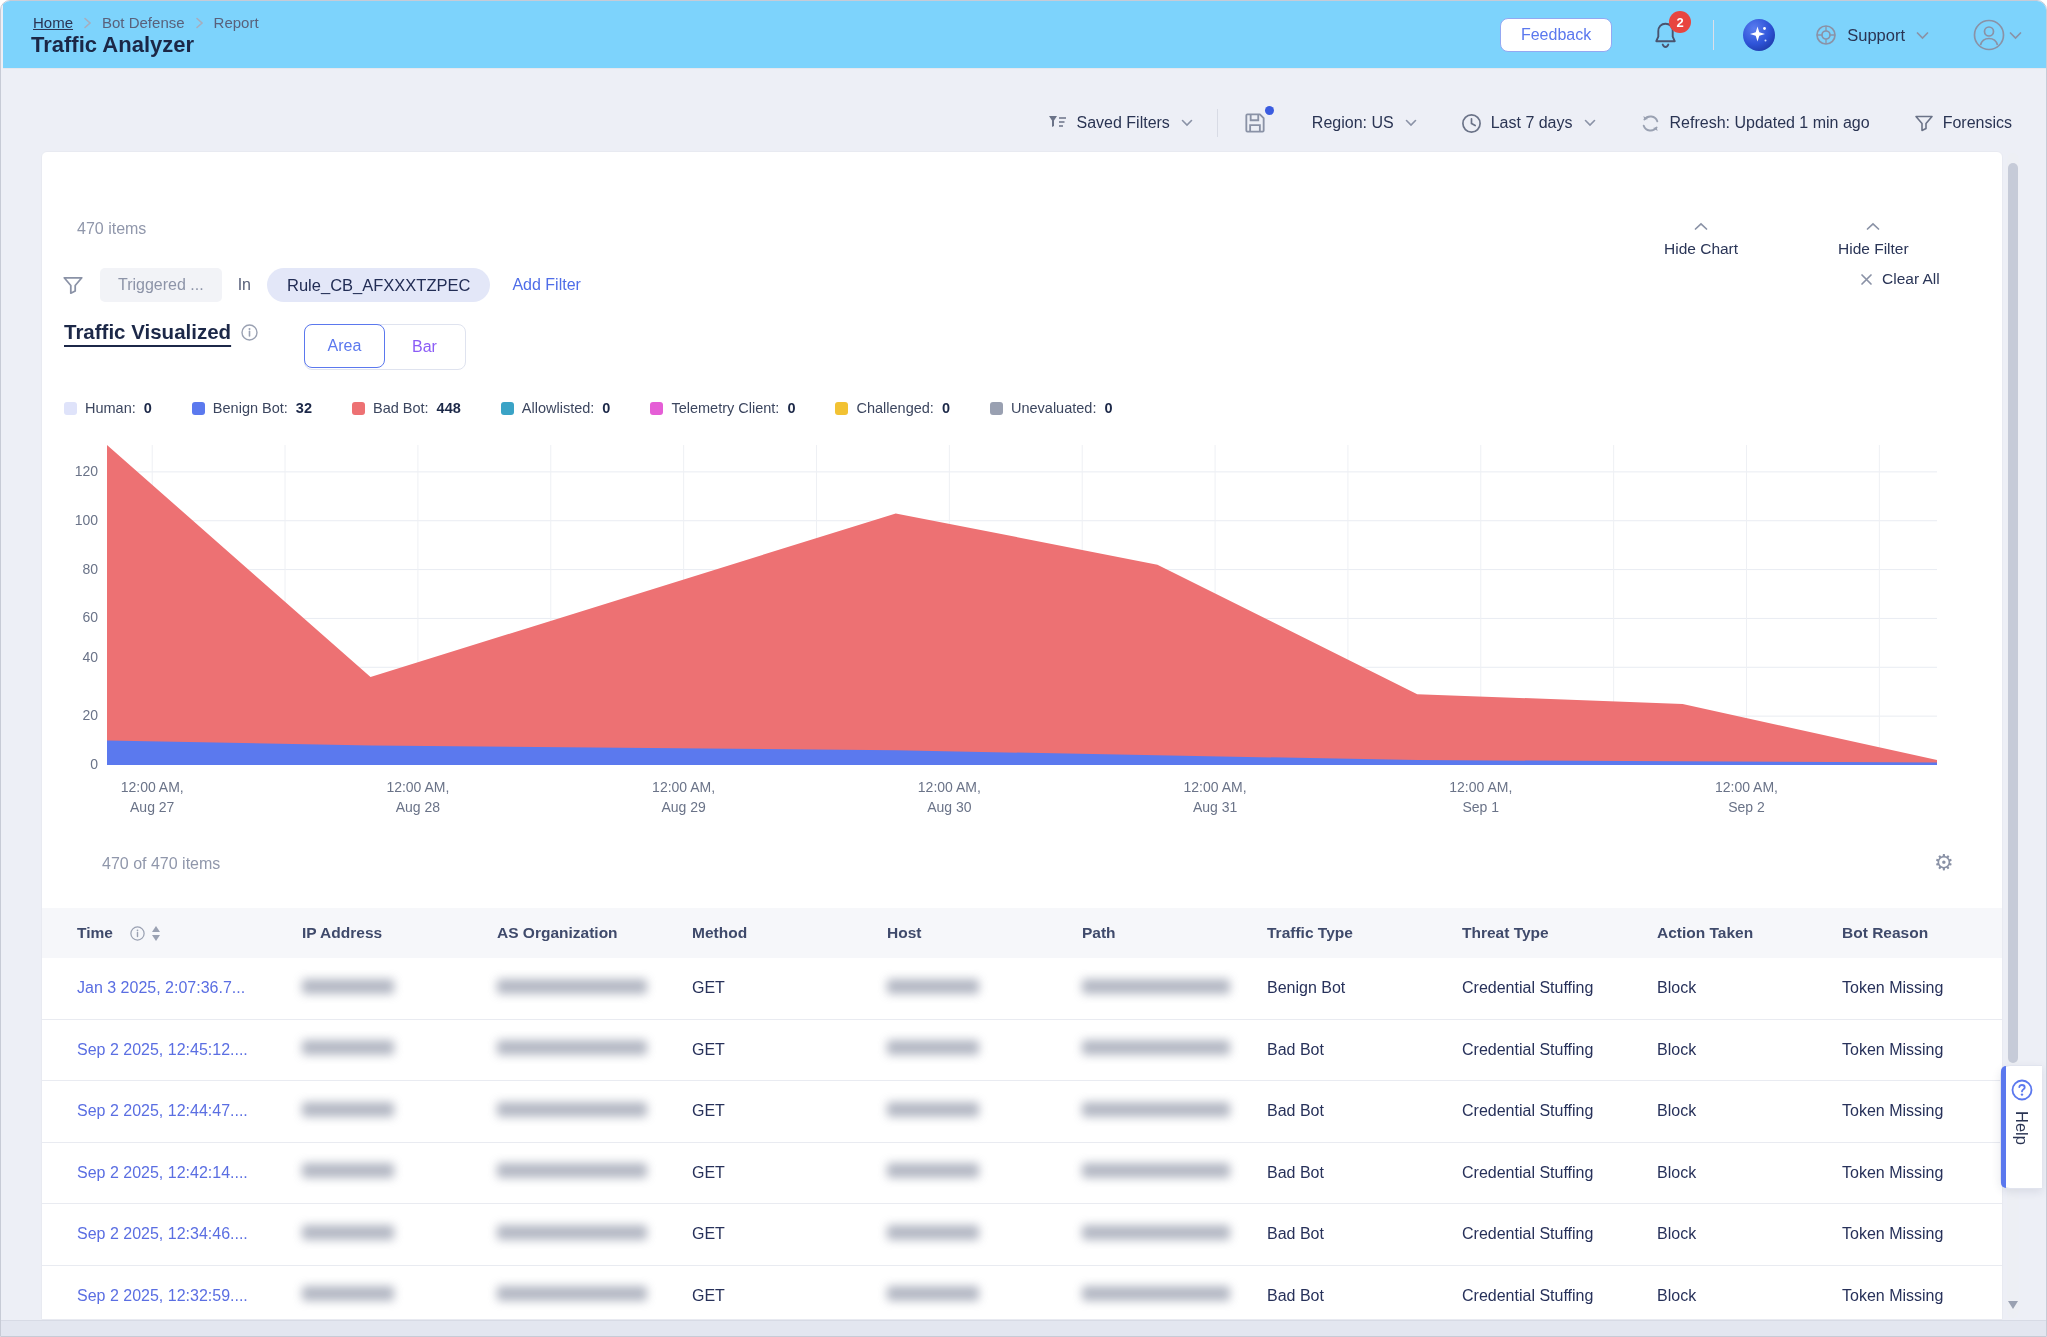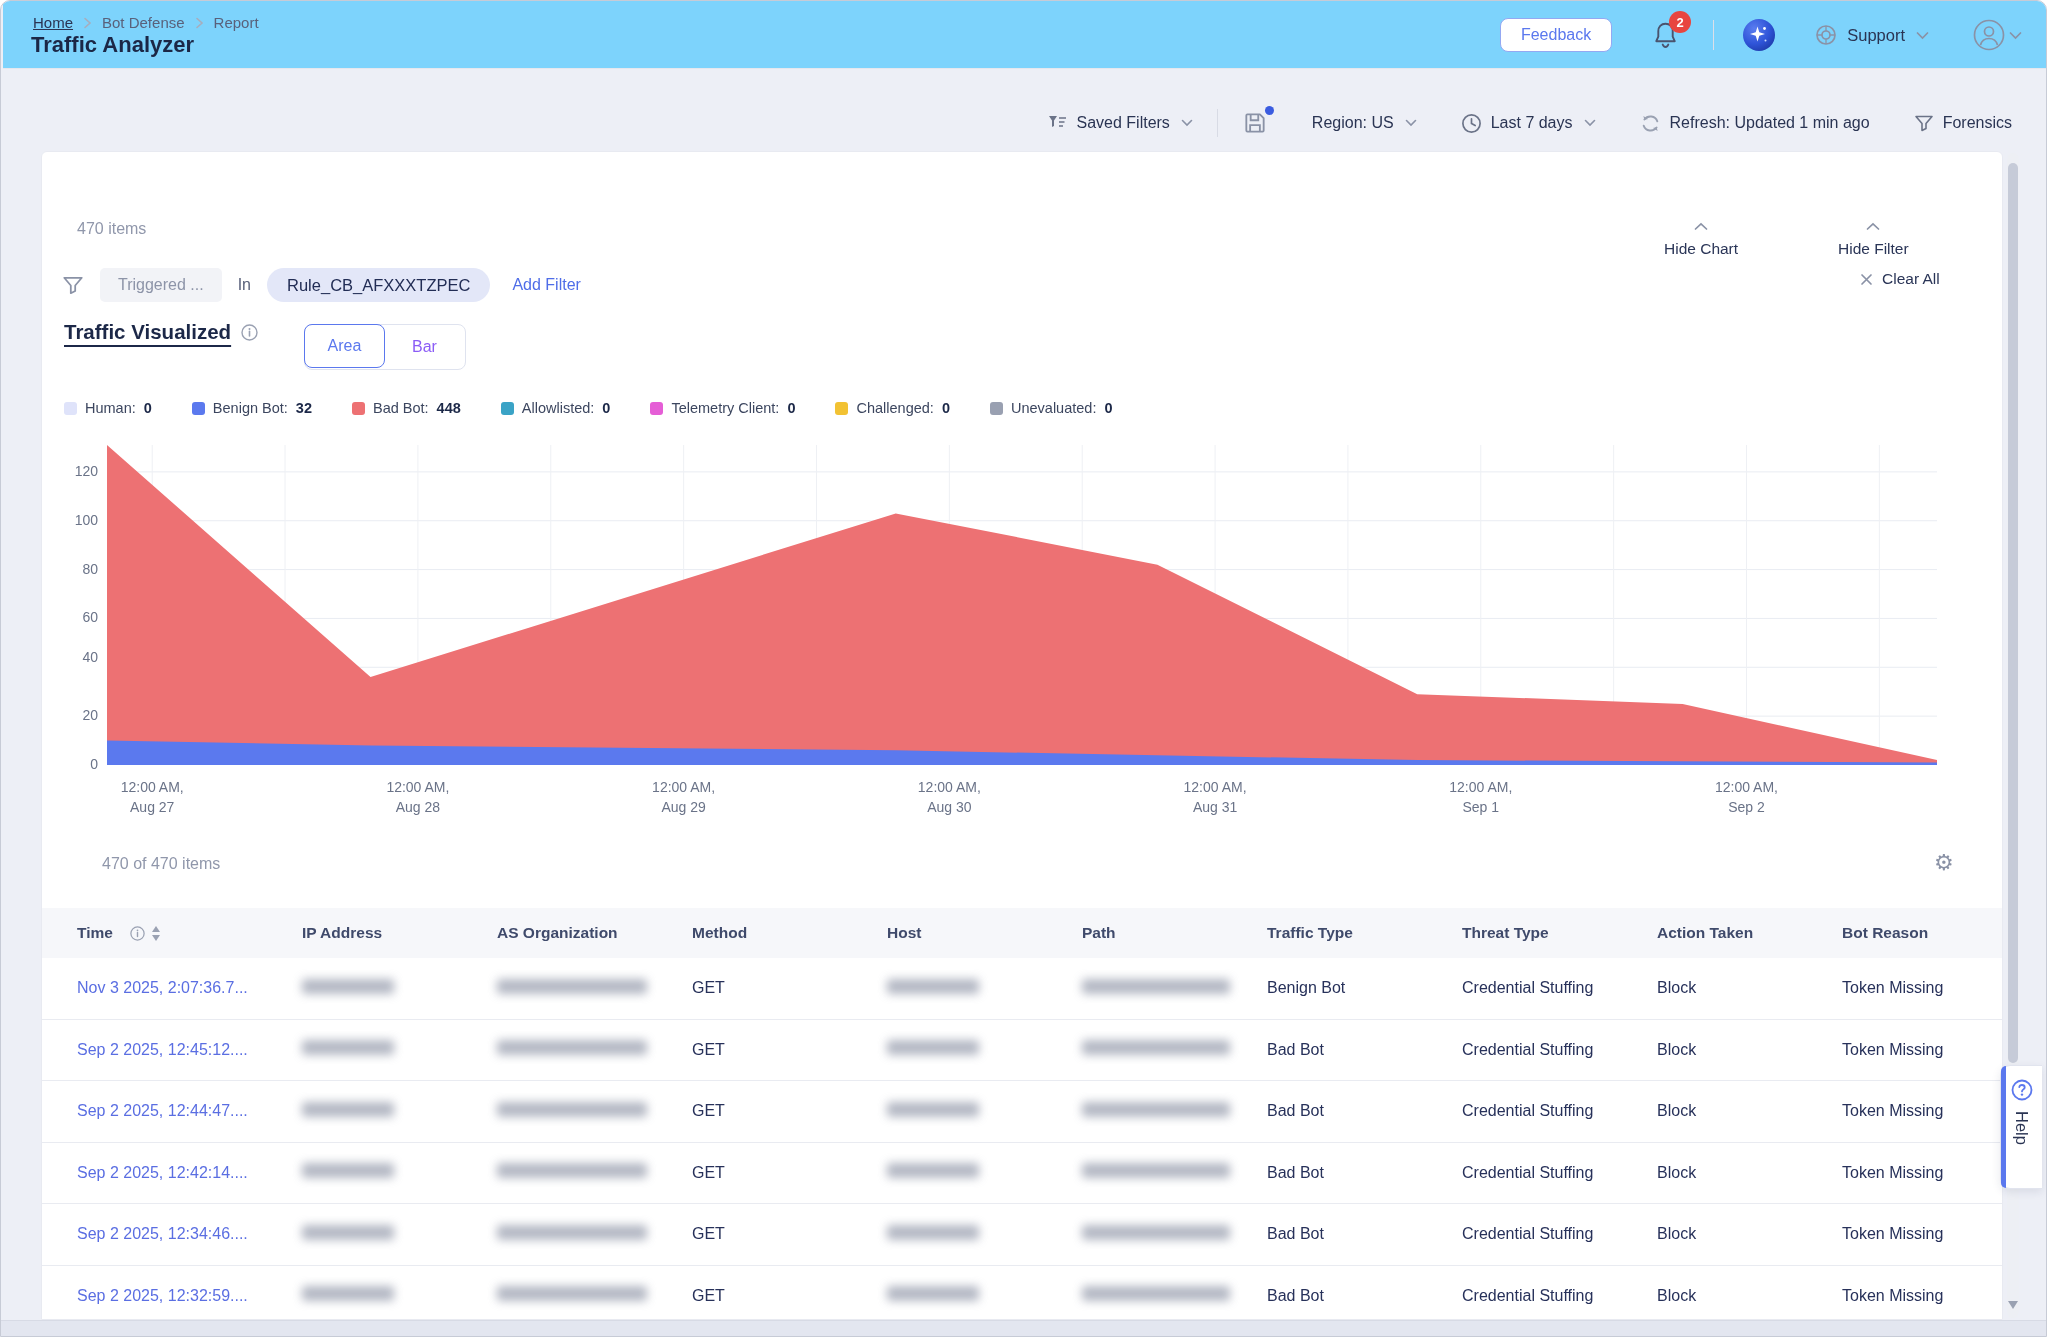--- a/index.html
+++ b/index.html
@@ -458,21 +458,21 @@
         </div>
         <div class="th">
           <span>Action Taken</span>
         </div>
         <div class="th">
           <span>Bot Reason</span>
         </div>
       </div>
     <div id="tbody">
         <div class="trow tgrid">
-          <div><span class="tlink">Nov 3 2025, 2:07:36.7...</span></div>
+          <div><span class="tlink">Jan 3 2025, 2:07:36.7...</span></div>
           <div><span class="redact" style="width: 92px;"></span></div>
           <div><span class="redact" style="width: 150px;"></span></div>
           <div>GET</div>
           <div><span class="redact" style="width: 92px;"></span></div>
           <div><span class="redact" style="width: 148px;"></span></div>
           <div>Benign Bot</div>
           <div>Credential Stuffing</div>
           <div>Block</div>
           <div>Token Missing</div>
         </div>

